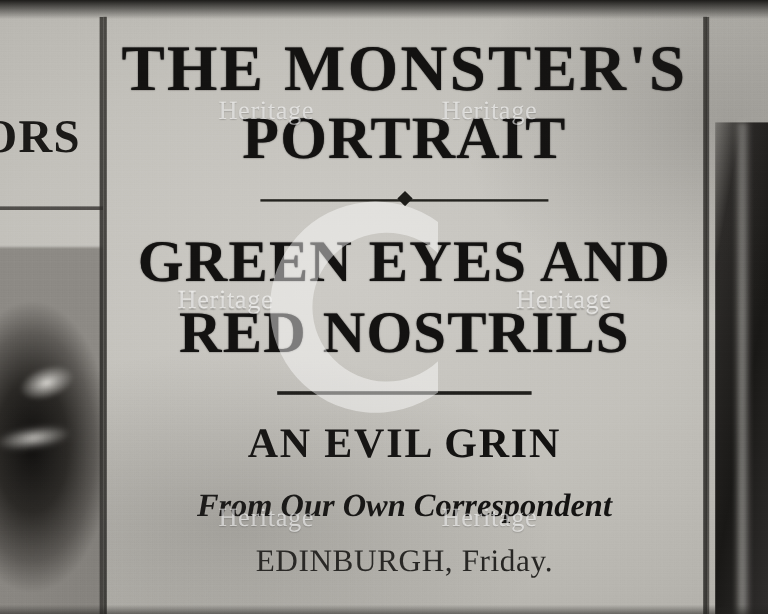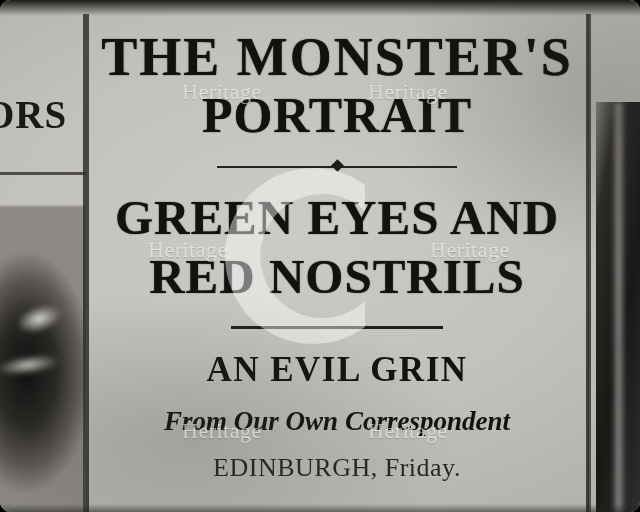--- a/index.html
+++ b/index.html
@@ -7,21 +7,20 @@
     padding: 0;
     background: #000;
   }
   #page {
     position: relative;
     width: 640px;
     height: 512px;
     overflow: hidden;
     background: #b9b7b2;
     font-family: "Liberation Serif", serif;
-    border-radius: 11px;
   }
 
   
   .paper-base {
     position: absolute;
     inset: 0;
     background:
       radial-gradient(ellipse 120% 95% at 45% 45%, #cdcbc6 0%, #c3c1bb 38%, #b2b0aa 72%, #9b9a94 100%);
   }
   .grain {

